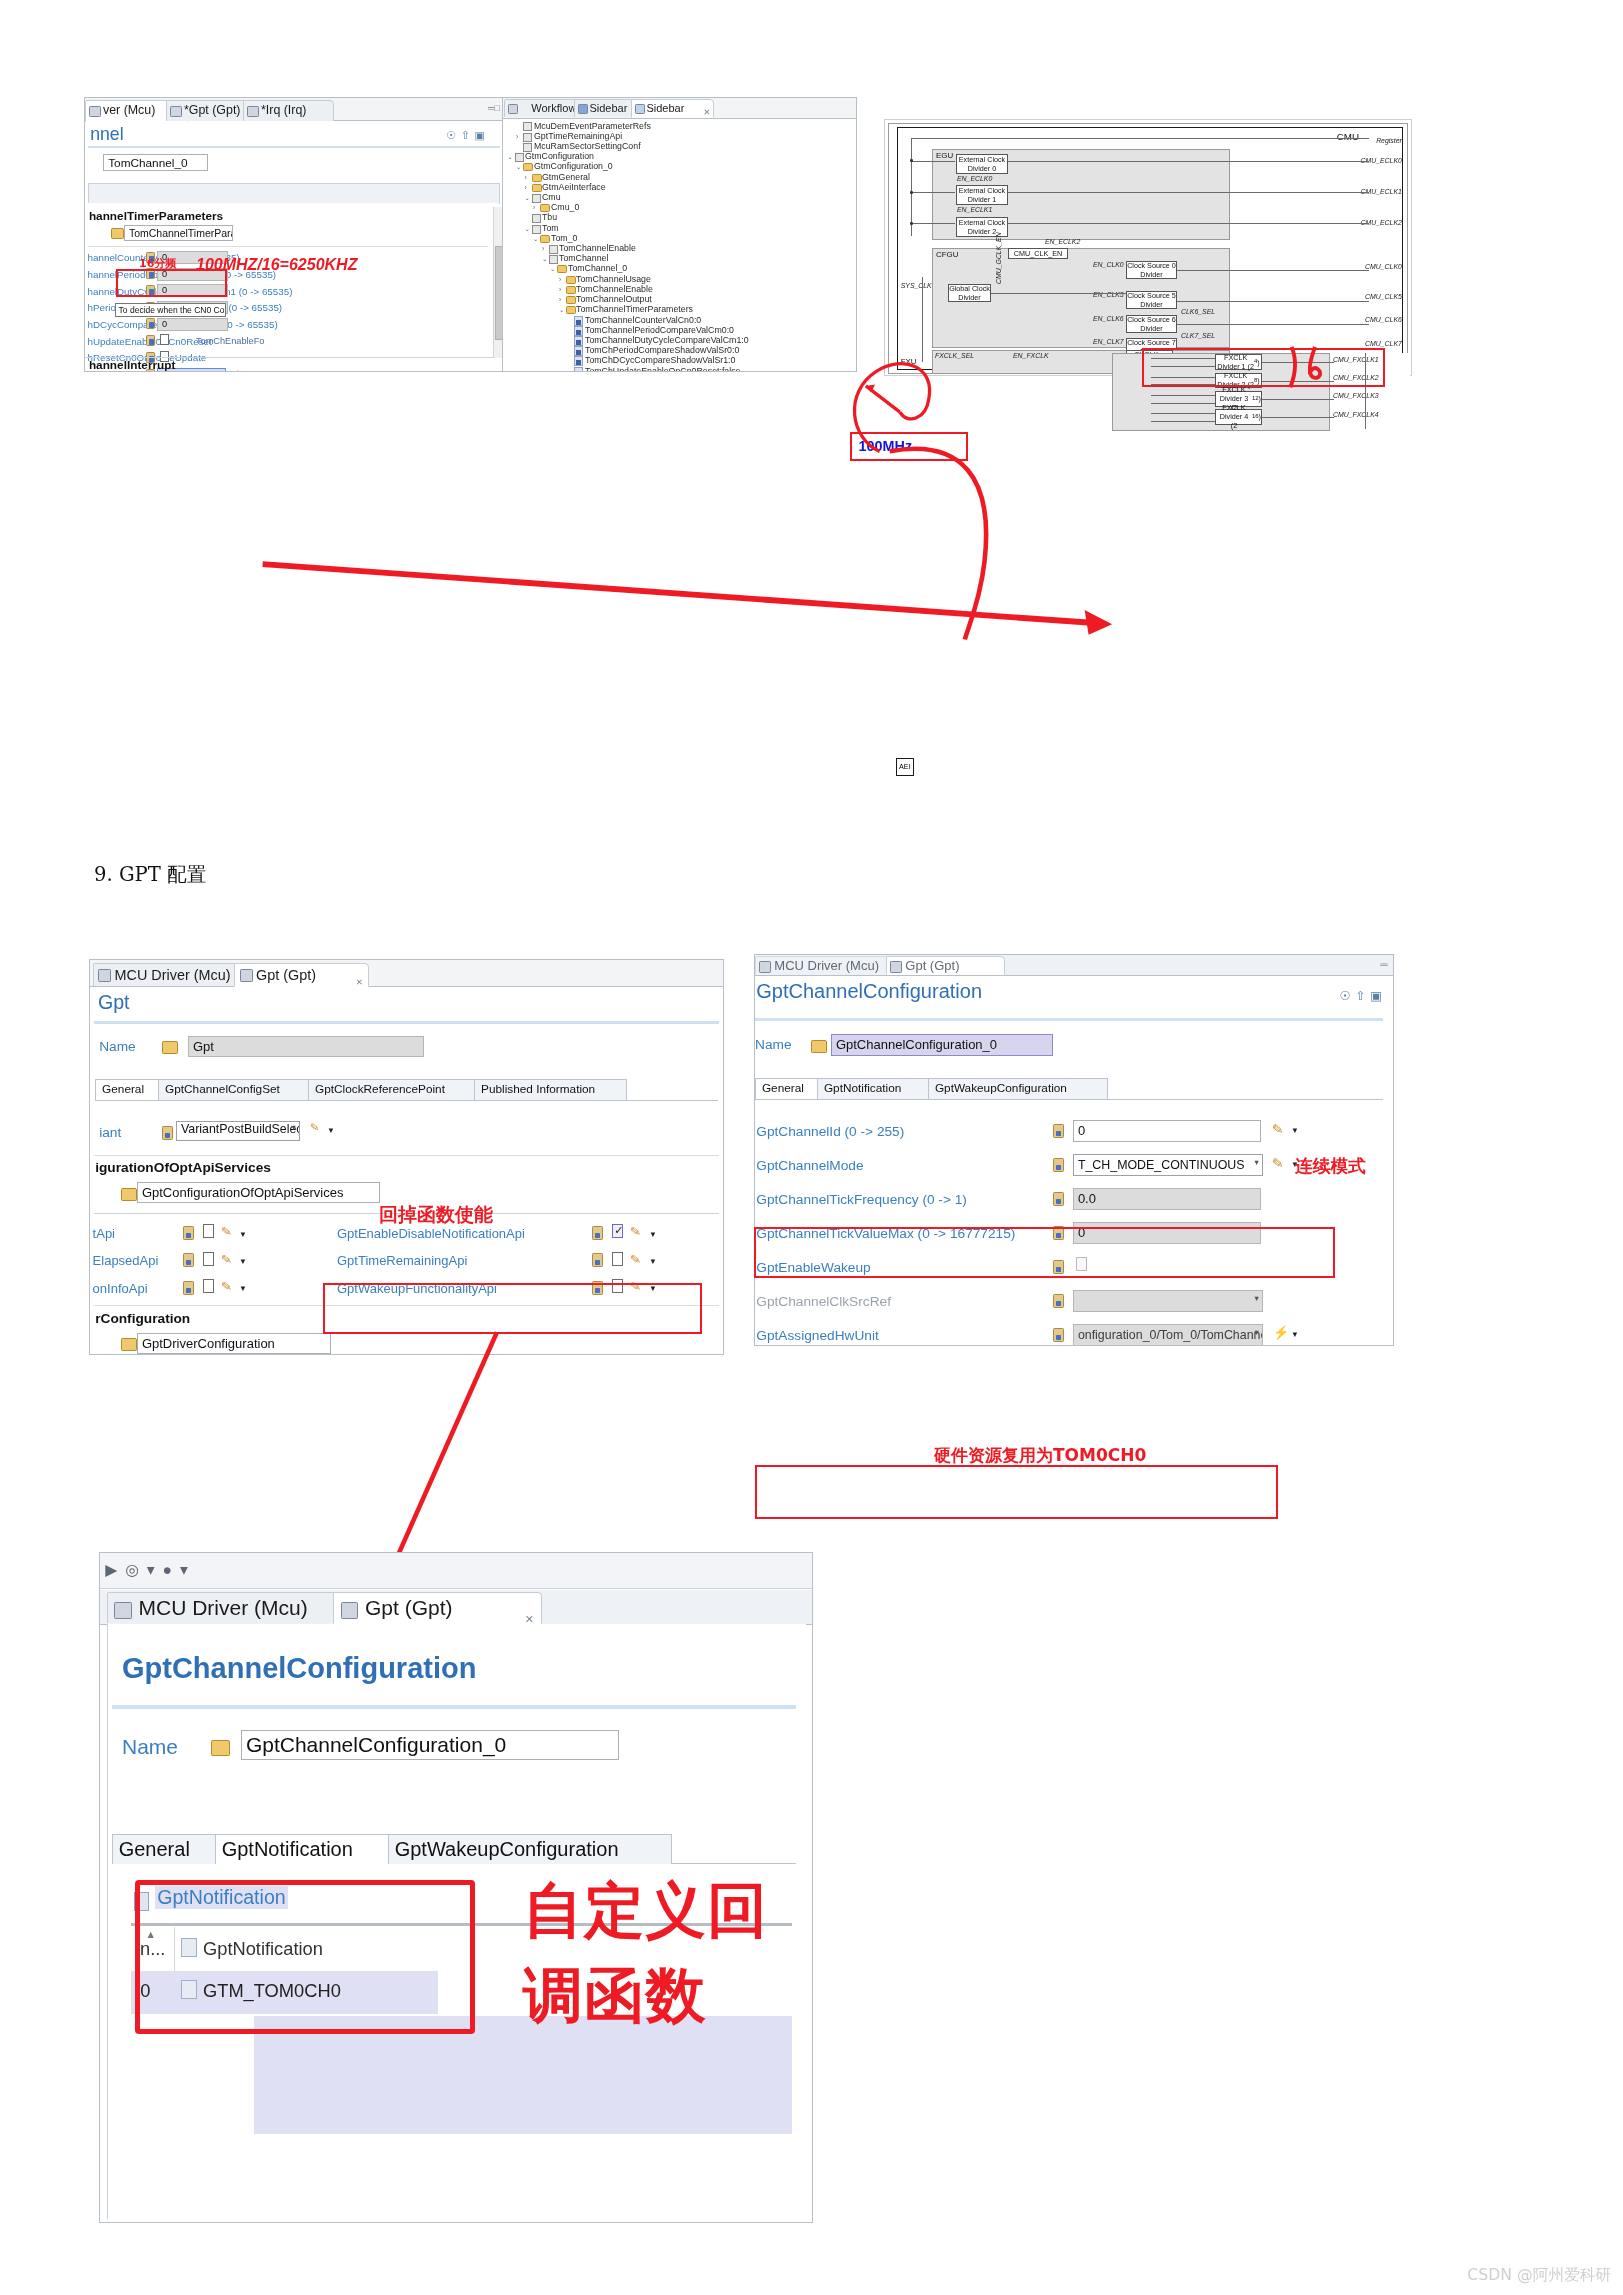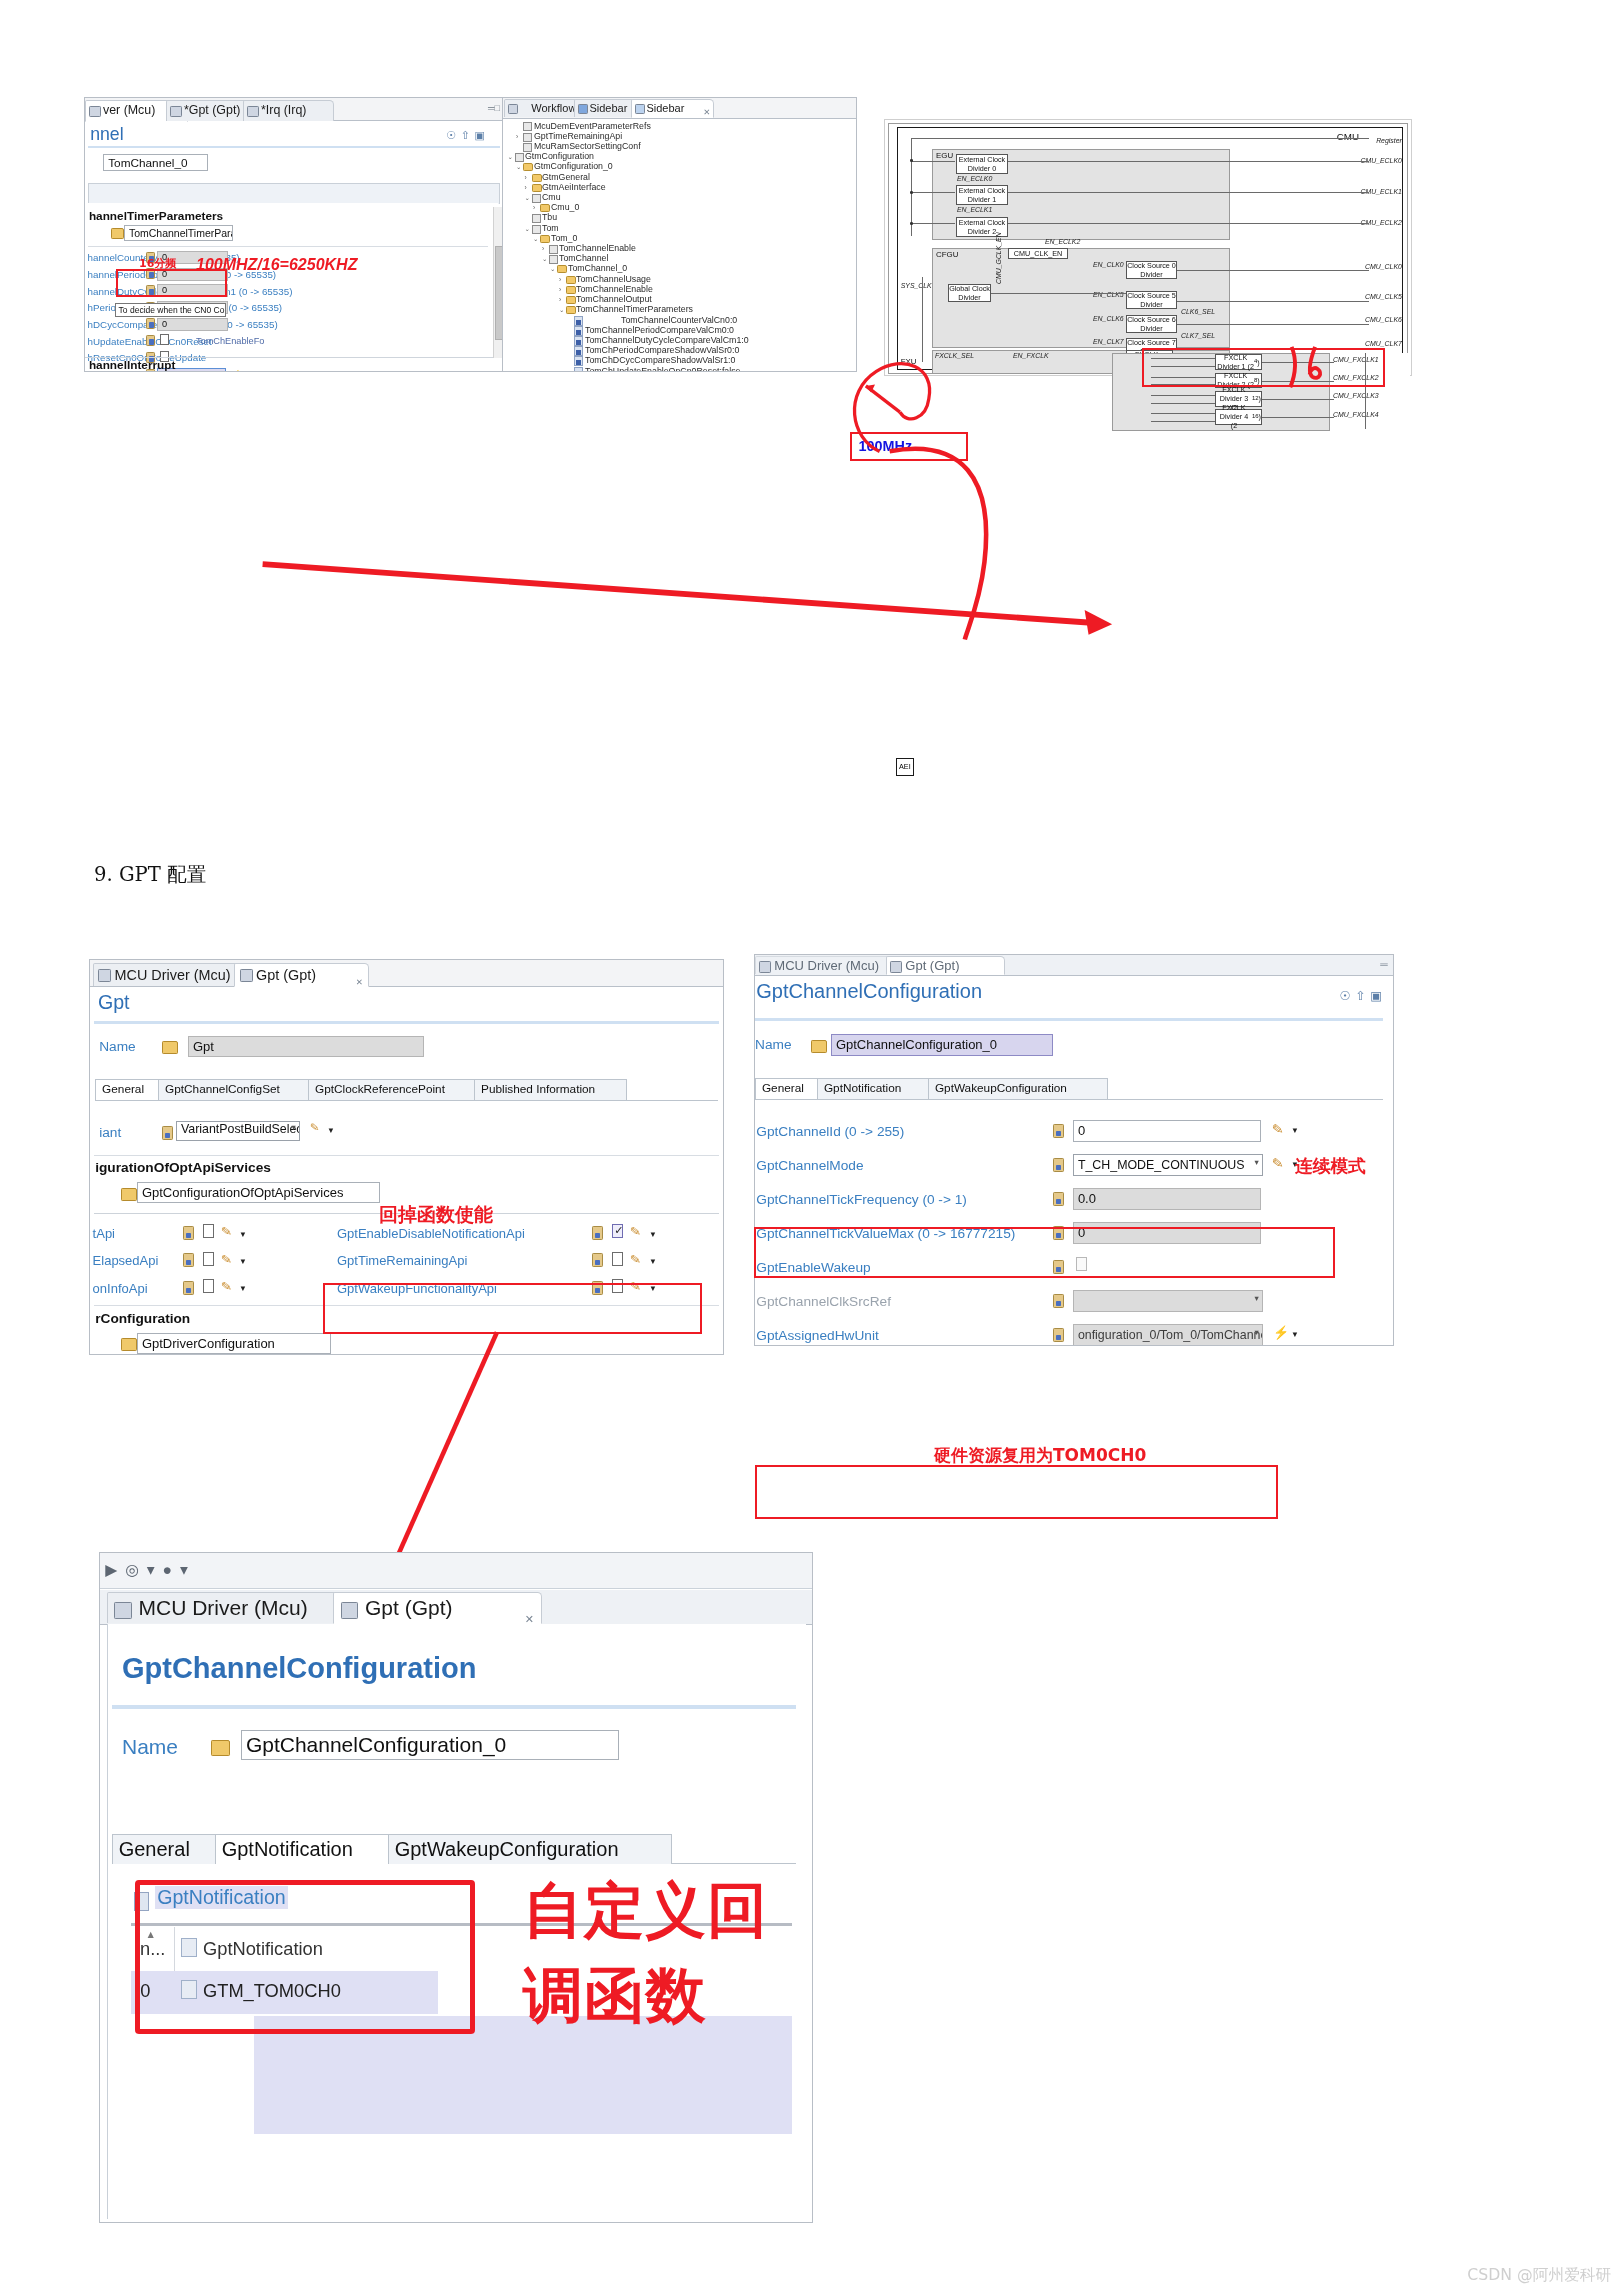--- a/index.html
+++ b/index.html
@@ -264,21 +264,21 @@
         <span class="tfold" style="left: 63px; top: 0.7px; width: 7.9px; height: 6.5px; position: absolute;"></span>
         <span style="position: absolute; left: 73px; top: -0.7px; font-size: 8.8px;">TomChannelOutput</span>
       </div>
       <div class="trow" style="left: 0px; top: 186px; width: 353px; height: 9.8px;">
         <span class="tarrow" style="left: 56px; top: 0.7px; font-size: 6.5px;">⌄</span>
         <span class="tfold" style="left: 63px; top: 0.7px; width: 7.9px; height: 6.5px; position: absolute;"></span>
         <span style="position: absolute; left: 73px; top: -0.7px; font-size: 8.8px;">TomChannelTimerParameters</span>
       </div>
       <div class="trow" style="left: 0px; top: 197px; width: 353px; height: 9.8px;">
         <span class="tattr" style="left: 71px; top: 0px; width: 6.5px; height: 7.9px; position: absolute;"></span>
-        <span style="position: absolute; left: 82px; top: -0.7px; font-size: 8.8px; margin-left: 36px;">TomChannelCounterValCn0:0</span>
+        <span style="position: absolute; left: 82px; top: -0.7px; font-size: 8.8px;">TomChannelCounterValCn0:0</span>
       </div>
       <div class="trow" style="left: 0px; top: 207px; width: 353px; height: 9.8px;">
         <span class="tattr" style="left: 71px; top: 0px; width: 6.5px; height: 7.9px; position: absolute;"></span>
         <span style="position: absolute; left: 82px; top: -0.7px; font-size: 8.8px;">TomChannelPeriodCompareValCm0:0</span>
       </div>
       <div class="trow" style="left: 0px; top: 217px; width: 353px; height: 9.8px;">
         <span class="tattr" style="left: 71px; top: 0px; width: 6.5px; height: 7.9px; position: absolute;"></span>
         <span style="position: absolute; left: 82px; top: -0.7px; font-size: 8.8px;">TomChannelDutyCycleCompareValCm1:0</span>
       </div>
       <div class="trow" style="left: 0px; top: 227px; width: 353px; height: 9.8px;">

